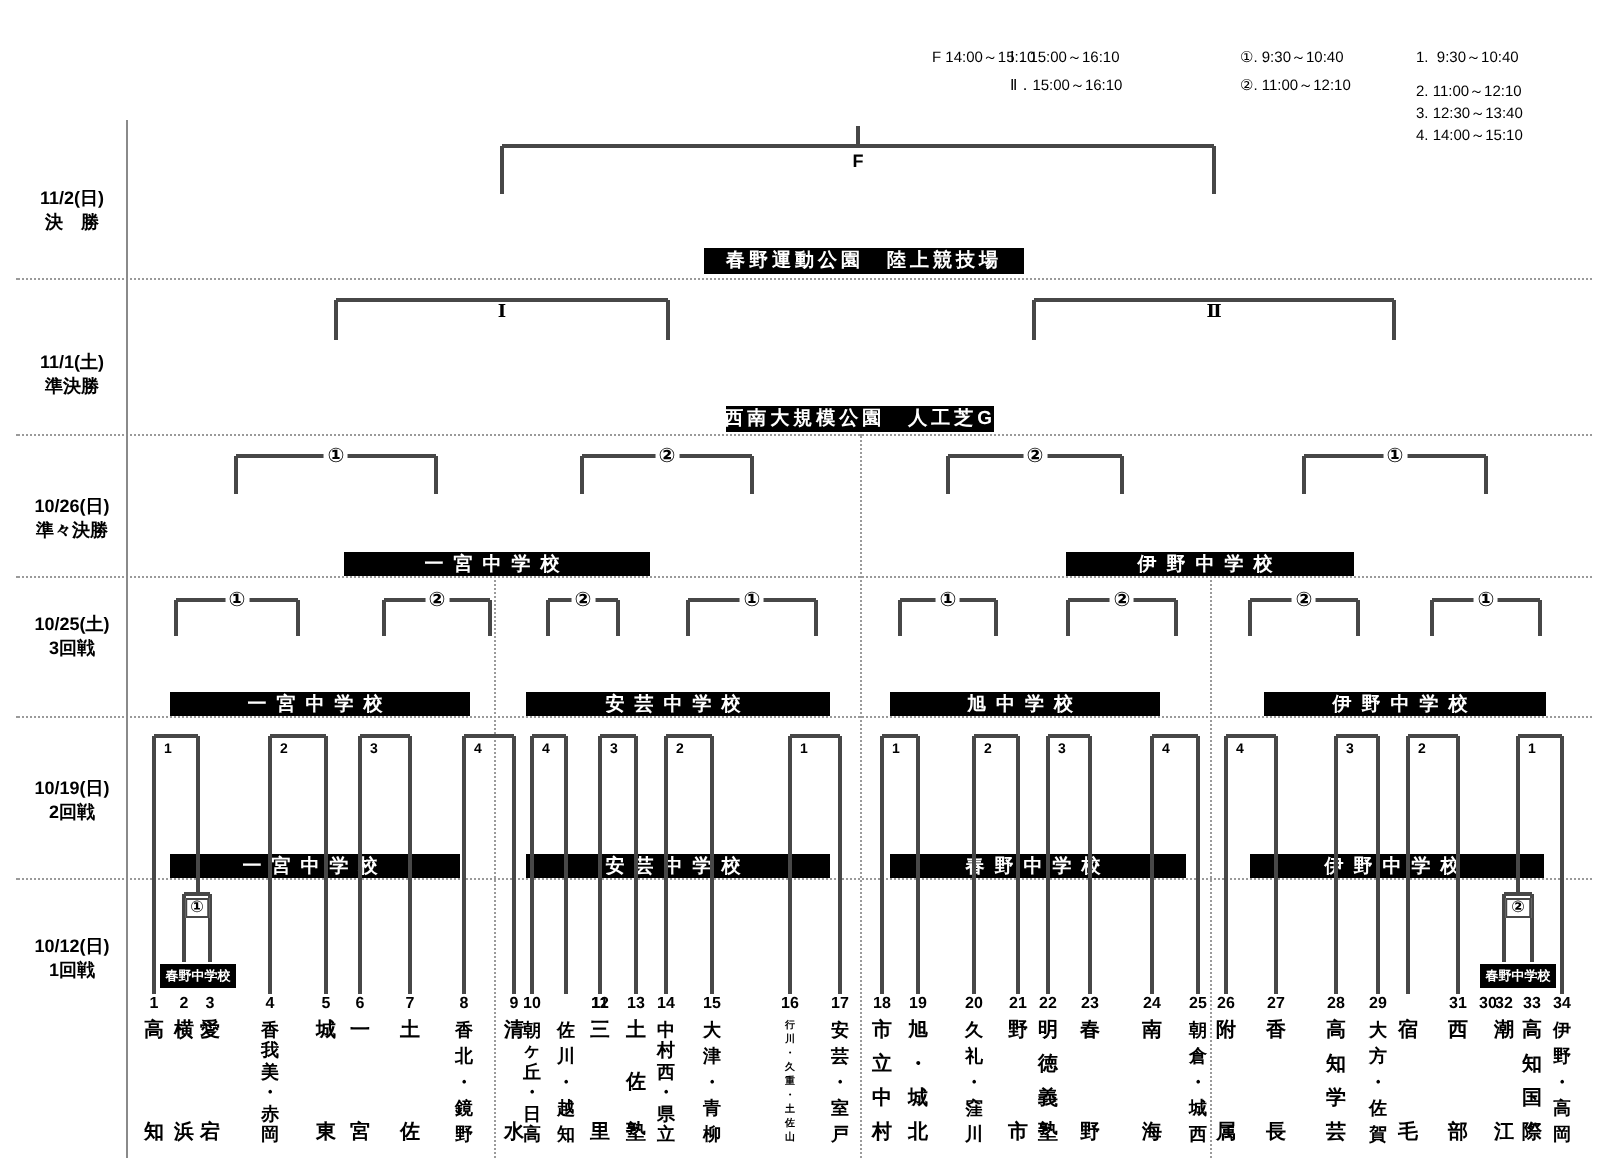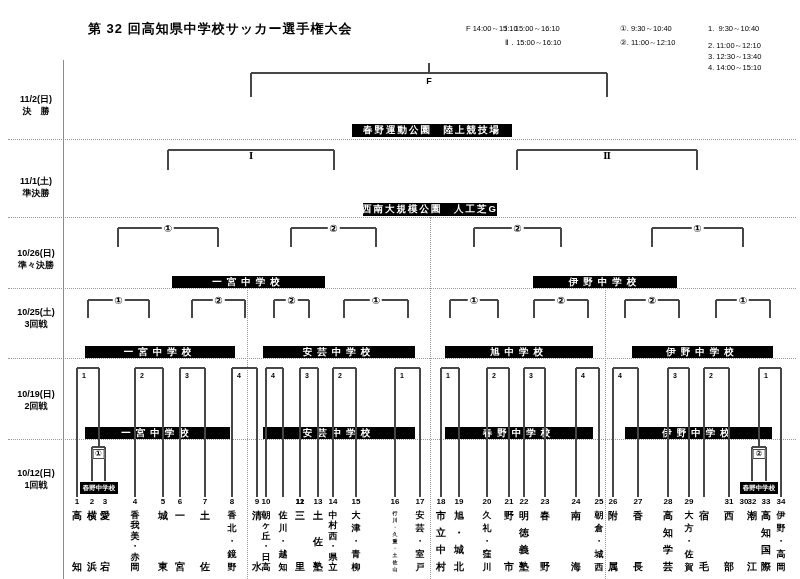--- a/index.html
+++ b/index.html
@@ -25,21 +25,20 @@
   .lbl.r2n{font-size:7px;transform:translate(-50%,-50%);}
   .lbl.boxed{border:1px solid #474747;font-size:8px;}
   .tnum{position:absolute;top:498px;transform:translateX(-50%);font-size:8px;font-weight:700;line-height:1;}
   .tname{position:absolute;width:15px;display:flex;flex-direction:column;justify-content:space-between;align-items:center;transform:translateX(-50%);font-weight:700;line-height:1;}
   .tname span{display:block;}
 </style>
 </head>
 <body>
 
 <div class="stage">
-  <div class="t-title">第 32 回高知県中学校サッカー選手権大会</div>
 
   <div class="legend-item" style="left:466px;top:24px;">F 14:00～15:10</div>
   <div class="legend-item" style="left:505px;top:24px;">Ⅰ．15:00～16:10</div>
   <div class="legend-item" style="left:505px;top:38px;">Ⅱ．15:00～16:10</div>
   <div class="legend-item" style="left:620px;top:24px;">①. 9:30～10:40</div>
   <div class="legend-item" style="left:620px;top:38px;">②. 11:00～12:10</div>
   <div class="legend-item" style="left:708px;top:24px;">1.  9:30～10:40</div>
   <div class="legend-item" style="left:708px;top:41px;">2. 11:00～12:10</div>
   <div class="legend-item" style="left:708px;top:52px;">3. 12:30～13:40</div>
   <div class="legend-item" style="left:708px;top:63px;">4. 14:00～15:10</div>
@@ -78,21 +77,21 @@
       <div class="dv" style="left: 247px; top: 288px; height: 291px;"></div>
       <div class="dv" style="left: 430px; top: 217px; height: 362px;"></div>
       <div class="dv" style="left: 605px; top: 288px; height: 291px;"></div>
       <div class="frame" style="left: 63px; top: 60px; height: 519px;"></div>
       <div class="vbar big" style="left: 352px; top: 124px; width: 160px; height: 13px;">春野運動公園　陸上競技場</div>
       <div class="vbar big" style="left: 363px; top: 203px; width: 134px; height: 13px;">西南大規模公園　人工芝G</div>
       <div class="vbar mid" style="left: 172px; top: 276px; width: 153px; height: 12px;">一宮中学校</div>
       <div class="vbar mid" style="left: 533px; top: 276px; width: 144px; height: 12px;">伊野中学校</div>
       <div class="vbar mid" style="left: 85px; top: 346px; width: 150px; height: 12px;">一宮中学校</div>
       <div class="vbar mid" style="left: 263px; top: 346px; width: 152px; height: 12px;">安芸中学校</div>
-      <div class="vbar mid" style="left: 445px; top: 346px; width: 148px; height: 12px;">旭中学校</div>
+      <div class="vbar mid" style="left: 445px; top: 346px; width: 135px; height: 12px;">旭中学校</div>
       <div class="vbar mid" style="left: 632px; top: 346px; width: 141px; height: 12px;">伊野中学校</div>
       <div class="vbar mid" style="left: 85px; top: 427px; width: 145px; height: 12px;">一宮中学校</div>
       <div class="vbar mid" style="left: 263px; top: 427px; width: 152px; height: 12px;">安芸中学校</div>
       <div class="vbar mid" style="left: 445px; top: 427px; width: 148px; height: 12px;">春野中学校</div>
       <div class="vbar mid" style="left: 625px; top: 427px; width: 147px; height: 12px;">伊野中学校</div>
       <div class="vbar mini" style="left: 80px; top: 482px; width: 38px; height: 12px;">春野中学校</div>
       <div class="vbar mini" style="left: 740px; top: 482px; width: 38px; height: 12px;">春野中学校</div>
       <div class="ln" style="left: 251px; top: 72px; width: 356px; height: 2px;"></div>
       <div class="ln" style="left: 250px; top: 73px; width: 2px; height: 24px;"></div>
       <div class="ln" style="left: 606px; top: 73px; width: 2px; height: 24px;"></div>

